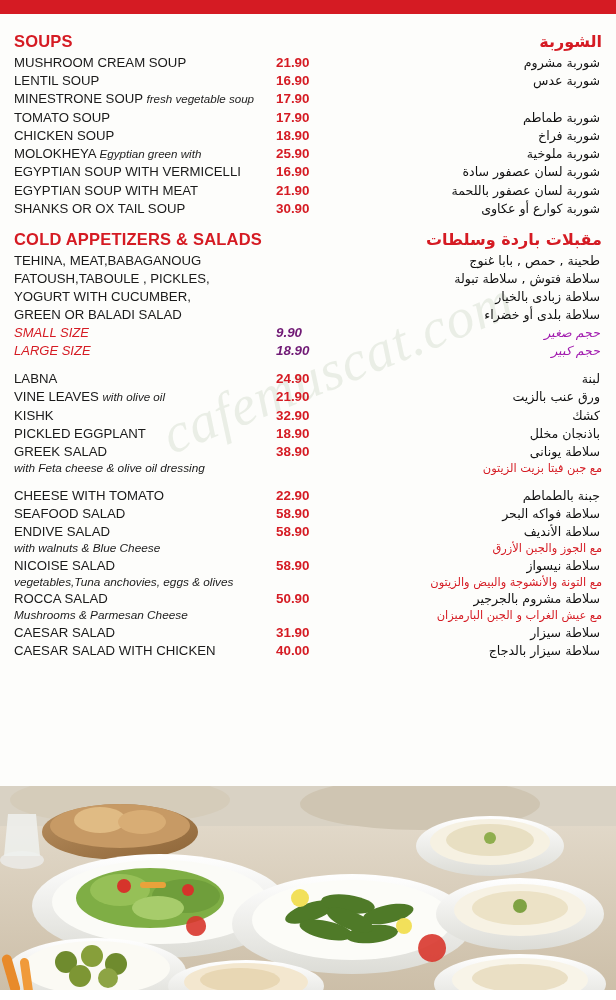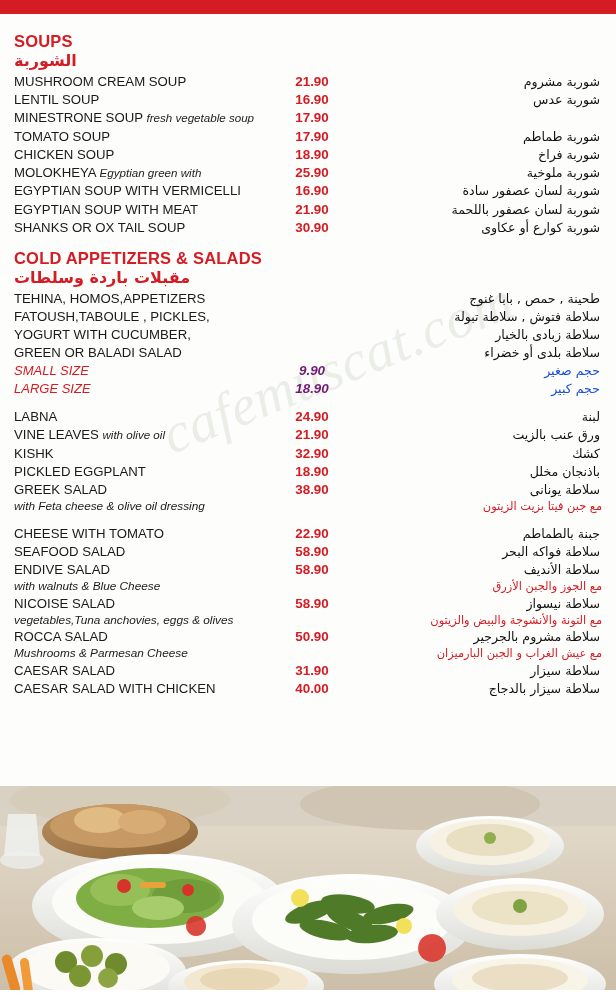--- a/index.html
+++ b/index.html
@@ -37,21 +37,20 @@
   .content {
     position:absolute;
     top:14px; left:0;
     width:616px;
     padding: 6px 14px 0 14px;
   }
   .section { margin-bottom: 2px; }
   .sec-head {
     display:flex; justify-content:space-between; align-items:baseline;
     margin: 12px 0 3px 0;
-    flex-direction: column;
   }
   .sec-title-en {
     color:#d51b23;
     font-weight:bold;
     font-size:16.5px;
     letter-spacing:0.2px;
   }
   .sec-title-ar {
     color:#d51b23;
     font-weight:bold;
@@ -70,38 +69,38 @@
     white-space: nowrap;
     overflow: visible;
   }
   .row .en .sub {
     font-style: italic;
     font-size: 11.6px;
     color:#222;
   }
   .row .price {
     width: 74px;
-    text-align:center;
+    text-align:left;
     color:#d51b23;
     font-weight:bold;
     font-size:13.4px;
     padding-right: 2px;
   }
   .row .ar {
     flex: 1;
     text-align:right;
     direction:rtl;
     font-family:"DejaVu Sans", sans-serif;
     font-size:12.6px;
     color:#111;
     padding-right: 2px;
   }
   .row.size .en, .row.size .price { color:#701a75; font-style:italic; }
   .row.size .en { font-style:italic; color:#d51b23; font-size:13px;}
-  .row.size .ar { color:#1d4ed8; }
+  .row.size .ar { color:#a21caf;font-style:italic; }
   .note {
     display:flex; align-items:baseline;
     font-size:11.8px;
     font-style:italic;
     color:#1a1a1a;
     line-height:1.3;
   }
   .note .en { width: 336px; }
   .note .ar {
     flex:1; text-align:right; direction:rtl;
@@ -187,21 +186,21 @@
       </div>
     </div>
 
     <div class="section">
       <div class="sec-head">
         <div class="sec-title-en">COLD APPETIZERS &amp; SALADS</div>
         <div class="sec-title-ar">مقبلات باردة وسلطات</div>
       </div>
 
       <div class="row">
-        <div class="en">TEHINA, HOMOS,APPETIZERS</div>
+        <div class="en">TEHINA, MEAT,BABAGANOUG</div>
         <div class="price"></div>
         <div class="ar">طحينة , حمص , بابا غنوج</div>
       </div>
       <div class="row">
         <div class="en">FATOUSH,TABOULE ,  PICKLES,</div>
         <div class="price"></div>
         <div class="ar">سلاطة فتوش , سلاطة تبولة</div>
       </div>
       <div class="row">
         <div class="en">YOGURT WITH CUCUMBER,</div>

